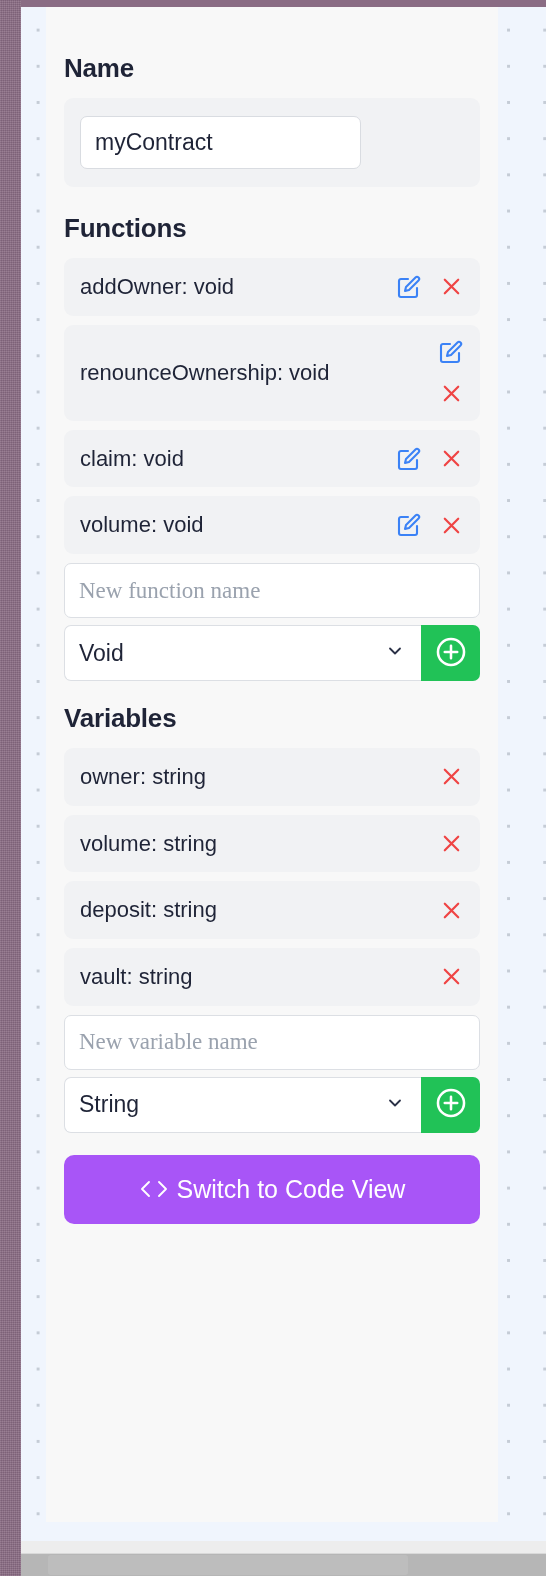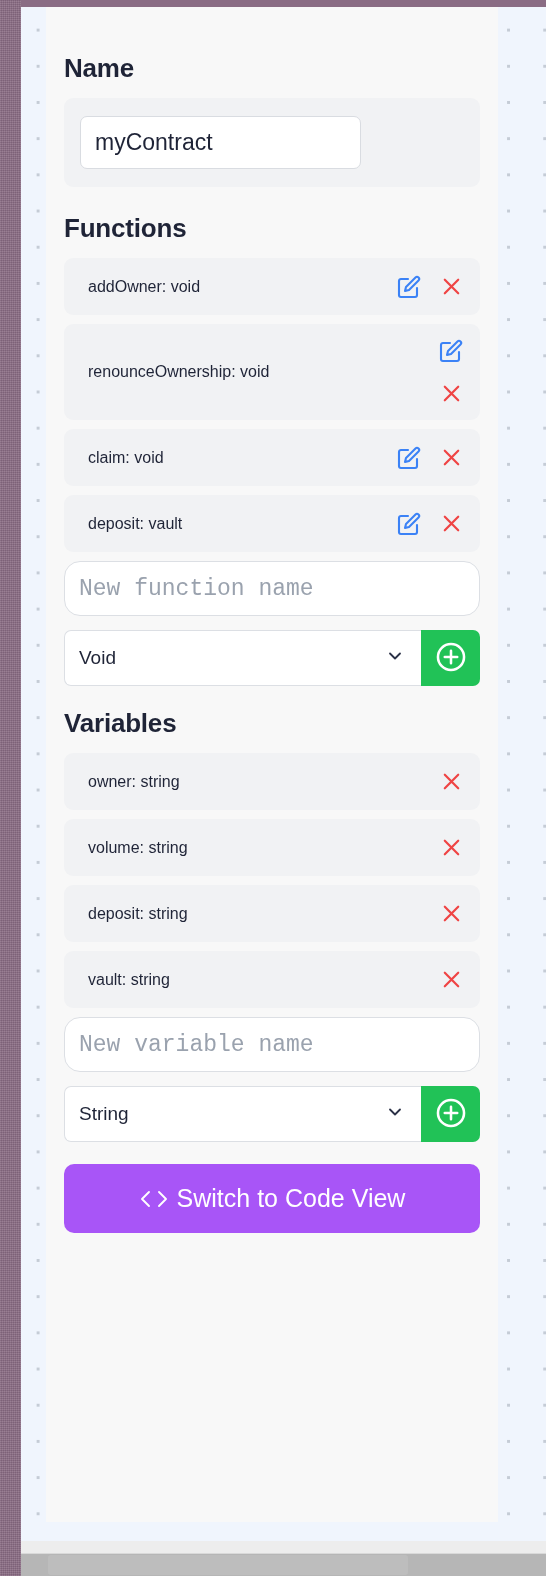--- a/index.html
+++ b/index.html
@@ -115,25 +115,24 @@
     flex-wrap: wrap;
     align-items: center;
     justify-content: space-between;
     background: #f1f2f4;
     border-radius: 9px;
     padding: 14px 16px;
     margin-bottom: 9px;
     min-height: 29px;
   }
   .item-label {
-    font-size: 16px;
+    font-size: 22px;
     color: #1f2437;
     line-height: 1.35;
     max-width: 300px;
-    margin-left: 8px;
   }
   .row-actions {
     display: flex;
     flex-wrap: wrap;
     align-items: center;
     justify-content: flex-end;
     gap: 16px;
   }
   .icon-btn {
     display: inline-flex;
@@ -144,27 +143,27 @@
     cursor: pointer;
   }
 
   
   .text-input {
     display: block;
     box-sizing: border-box;
     width: 100%;
     height: 55px;
     padding: 0 14px;
-    margin-bottom: 14px;
-    font-family: Liberation Mono, monospace;
+    margin-bottom: 7px;
+    font-family: Liberation Serif, serif;
     font-size: 23px;
     color: #1f2437;
     background: #ffffff;
     border: 1px solid #dcdfe4;
-    border-radius: 16px;
+    border-radius: 7px;
     outline: none;
   }
   .text-input::placeholder { color: #9aa2ae; }
 
   .select-row {
     display: flex;
     align-items: stretch;
     margin-bottom: 22px;
     height: 56px;
   }
@@ -172,21 +171,21 @@
     position: relative;
     flex: 1 1 auto;
     background: #ffffff;
     border: 1px solid #dcdfe4;
     border-right: none;
     border-radius: 7px 0 0 7px;
     display: flex;
     align-items: center;
   }
   .select-value {
-    font-size: 19px;
+    font-size: 23px;
     color: #1f2437;
     padding-left: 14px;
   }
   .chevron {
     position: absolute;
     right: 16px;
     top: 50%;
     transform: translateY(-50%);
     pointer-events: none;
   }
@@ -291,21 +290,21 @@
           </span>
           <span class="icon-btn">
             <svg width="23" height="23" viewBox="0 0 24 24" fill="none" stroke="#ef4444" stroke-width="2.3" stroke-linecap="round">
                 <path d="M5 5 19 19M19 5 5 19"></path>
               </svg>
           </span>
         </span>
       </div>
 
       <div class="item-row">
-        <span class="item-label">deposit: vault</span>
+        <span class="item-label">volume: void</span>
         <span class="row-actions">
           <span class="icon-btn">
             <svg width="24" height="24" viewBox="0 0 24 24" fill="none" stroke="#3b82f6" stroke-width="2.1" stroke-linecap="round" stroke-linejoin="round">
                 <path d="M11 4H4a2 2 0 0 0-2 2v14a2 2 0 0 0 2 2h14a2 2 0 0 0 2-2v-7"></path>
                 <path d="M18.5 2.5a2.12 2.12 0 0 1 3 3L12 15l-4 1 1-4Z"></path>
               </svg>
           </span>
           <span class="icon-btn">
             <svg width="23" height="23" viewBox="0 0 24 24" fill="none" stroke="#ef4444" stroke-width="2.3" stroke-linecap="round">
                 <path d="M5 5 19 19M19 5 5 19"></path>

